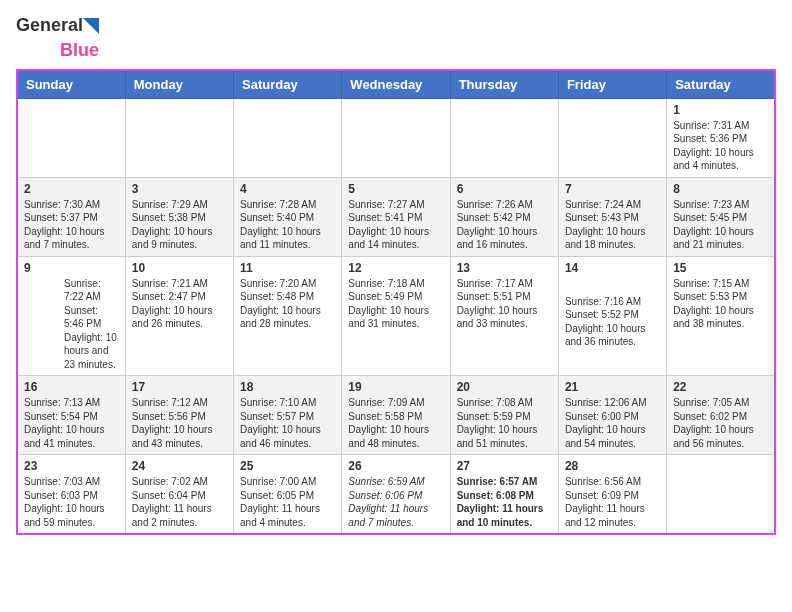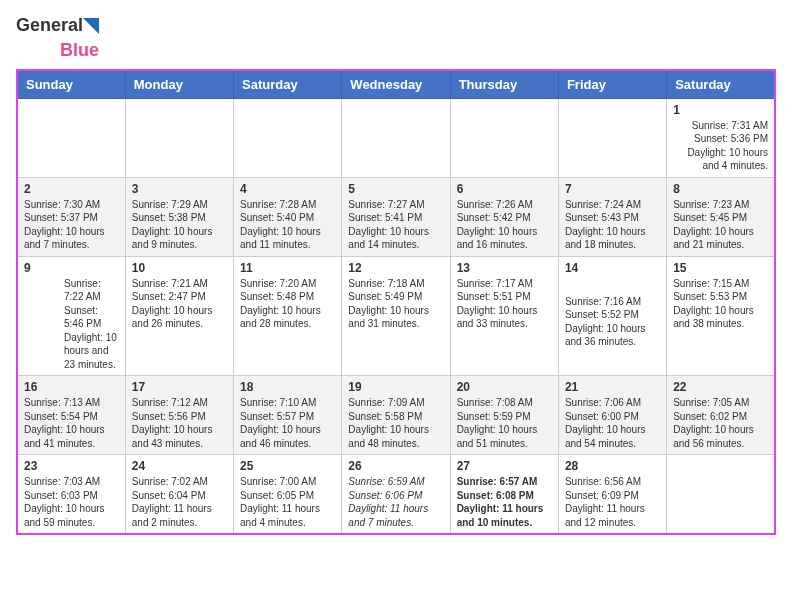--- a/index.html
+++ b/index.html
@@ -112,21 +112,21 @@
   <tbody id="calendar-body">
   <tr>
         <td class="empty-cell"></td>
         <td class="empty-cell"></td>
         <td class="empty-cell"></td>
         <td class="empty-cell"></td>
         <td class="empty-cell"></td>
         <td class="empty-cell"></td>
         <td>
           <span class="day-num">1</span>
-          <div class="day-info" style="white-space: pre-line; text-align: right;">Sunrise: 7:31 AM
+          <div class="day-info" style="white-space: pre-line;">Sunrise: 7:31 AM
 Sunset: 5:36 PM
 Daylight: 10 hours and 4 minutes.</div>
         </td>
       </tr>
       <tr>
         <td>
           <span class="day-num">2</span>
           <div class="day-info" style="white-space: pre-line;">Sunrise: 7:30 AM
 Sunset: 5:37 PM
 Daylight: 10 hours and 7 minutes.</div>
@@ -238,21 +238,21 @@
 Daylight: 10 hours and 48 minutes.</div>
         </td>
         <td>
           <span class="day-num">20</span>
           <div class="day-info" style="white-space: pre-line;">Sunrise: 7:08 AM
 Sunset: 5:59 PM
 Daylight: 10 hours and 51 minutes.</div>
         </td>
         <td>
           <span class="day-num">21</span>
-          <div class="day-info" style="white-space: pre-line;">Sunrise: 7:06 AM
+          <div class="day-info" style="white-space: pre-line;">Sunrise: 12:06 AM
 Sunset: 6:00 PM
 Daylight: 10 hours and 54 minutes.</div>
         </td>
         <td>
           <span class="day-num">22</span>
           <div class="day-info" style="white-space: pre-line;">Sunrise: 7:05 AM
 Sunset: 6:02 PM
 Daylight: 10 hours and 56 minutes.</div>
         </td>
       </tr>

